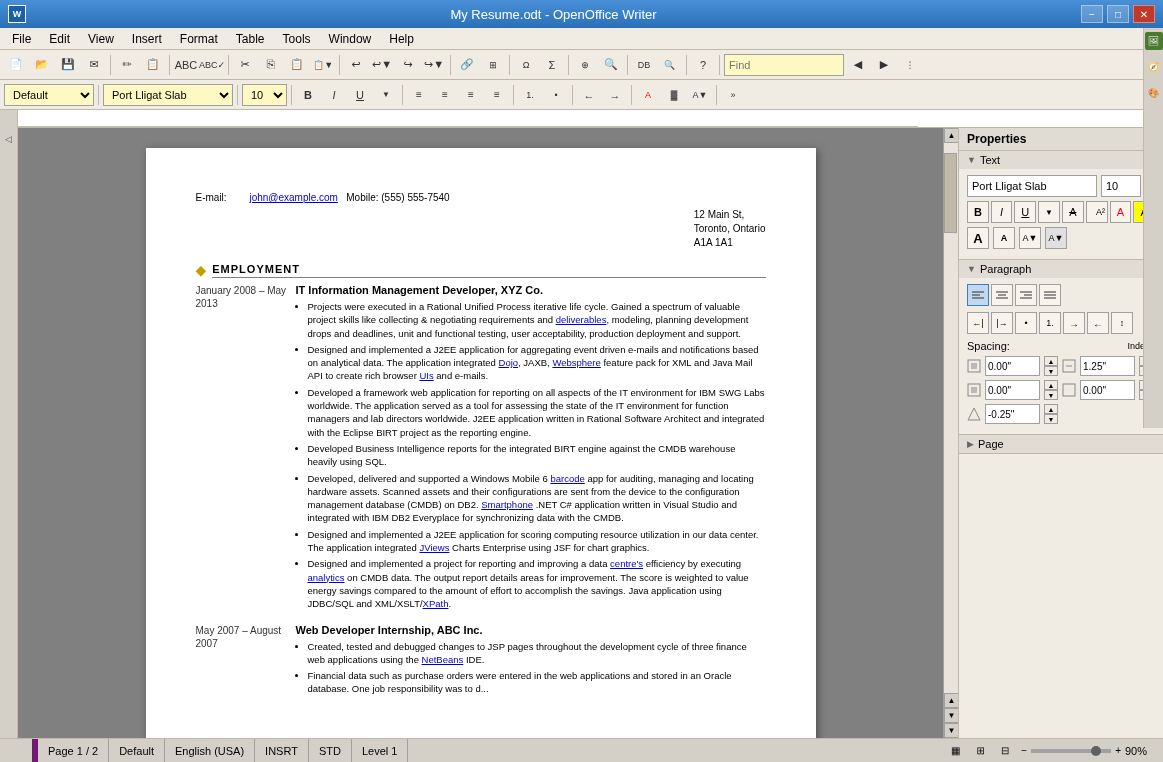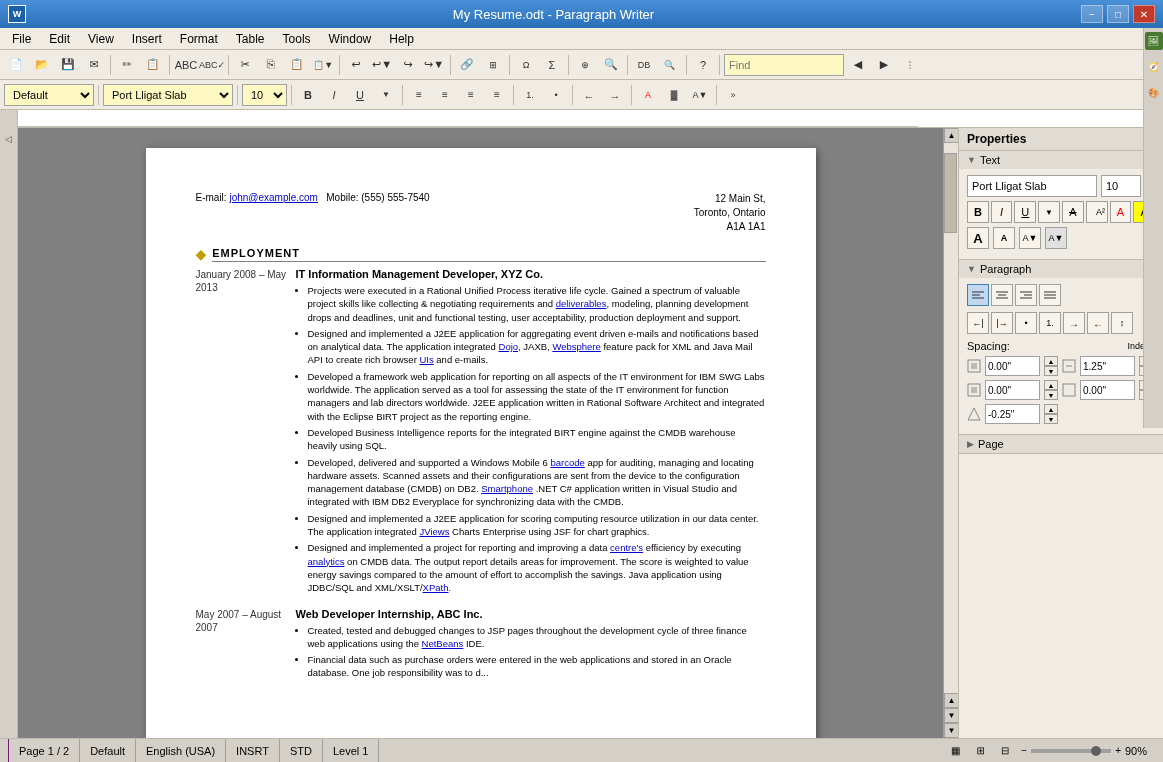--- a/index.html
+++ b/index.html
@@ -106,31 +106,31 @@
     .spacing-row { display: flex; align-items: center; gap: 4px; margin-bottom: 4px; font-size: 11px; }
     .spacing-input { width: 55px; height: 20px; border: 1px solid #a0a0a0; background: white; font-size: 10px; padding: 0 2px; }
     .spin-btn { width: 14px; height: 10px; border: 1px solid #a0a0a0; background: #f0ece4; display: flex; align-items: center; justify-content: center; font-size: 7px; cursor: pointer; }
     .spin-group { display: flex; flex-direction: column; }
     .list-btn { width: 22px; height: 22px; border: 1px solid #a0a0a0; background: #f8f4ec; cursor: pointer; font-size: 10px; display: flex; align-items: center; justify-content: center; }
     .panel-section-header .collapse-icon { font-size: 9px; color: #666; }
 
     
     .status-bar { height: 24px; background: #d4d0c8; border-top: 1px solid #c0b8a8; display: flex; align-items: center; padding: 0 8px; gap: 0; font-size: 11px; }
     .status-item { padding: 0 10px; border-right: 1px solid #a0a0a0; height: 100%; display: flex; align-items: center; }
-    .status-item:first-child { border-left: 1px solid #701a75; }
+    .status-item:first-child { border-left: 6px solid #701a75; margin-left: 24px; }
     .status-right { margin-left: auto; display: flex; align-items: center; gap: 8px; }
     .zoom-bar { display: flex; align-items: center; gap: 4px; }
     .zoom-slider { width: 80px; height: 4px; background: #a0a0a0; position: relative; cursor: pointer; }
     .zoom-thumb { width: 10px; height: 10px; background: #606060; border-radius: 50%; position: absolute; top: -3px; left: 75%; cursor: pointer; }
 
     
-    .doc-header-right { float: right; text-align: right; font-size: 10px; line-height: 1.4; margin-top: 0; }
+    .doc-header-right { float: right; text-align: left; font-size: 10px; line-height: 1.4; margin-top: 16px; }
     .doc-name { font-size: 28px; font-weight: bold; font-family: 'Port Lligat Slab', Georgia, serif; color: #1a1a1a; }
     .doc-contact { font-size: 10px; margin-top: 4px; }
-    .doc-contact a { color: #0000cc; text-decoration: underline; }
+    .doc-contact a { color: #0000cc; text-decoration: underline; margin-left: 20px; }
     .section-header { display: flex; align-items: center; gap: 6px; margin: 12px 0 6px 0; }
     .section-diamond { color: #c0a000; font-size: 14px; }
     .section-title { font-size: 11px; font-weight: bold; text-transform: uppercase; letter-spacing: 1px; border-bottom: 1px solid #808080; flex: 1; padding-bottom: 2px; }
     .job-entry { display: flex; gap: 0; margin-bottom: 10px; }
     .job-dates { width: 100px; font-size: 10px; color: #333; flex-shrink: 0; padding-top: 0; line-height: 1.3; }
     .job-content { flex: 1; }
     .job-title { font-size: 11px; font-weight: bold; margin-bottom: 4px; }
     .job-bullets { padding-left: 12px; font-size: 9.5px; line-height: 1.4; }
     .job-bullets li { margin-bottom: 3px; }
     .link-text { color: #0000cc; text-decoration: underline; }
@@ -141,21 +141,21 @@
 
     .toolbar-row { display: flex; align-items: center; flex-wrap: nowrap; }
   </style>
 </head>
 <body>
 
 <div class="title-bar">
   <div class="title-bar-left">
     <div class="app-icon">W</div>
   </div>
-  <div class="title-bar-center">My Resume.odt - Paragraph Writer</div>
+  <div class="title-bar-center">My Resume.odt - OpenOffice Writer</div>
   <div class="title-bar-controls">
     <button class="title-btn">−</button>
     <button class="title-btn">□</button>
     <button class="title-btn close">✕</button>
   </div>
 </div>
 
 <div class="menu-bar">
   <span class="menu-item">File</span>
   <span class="menu-item">Edit</span>

